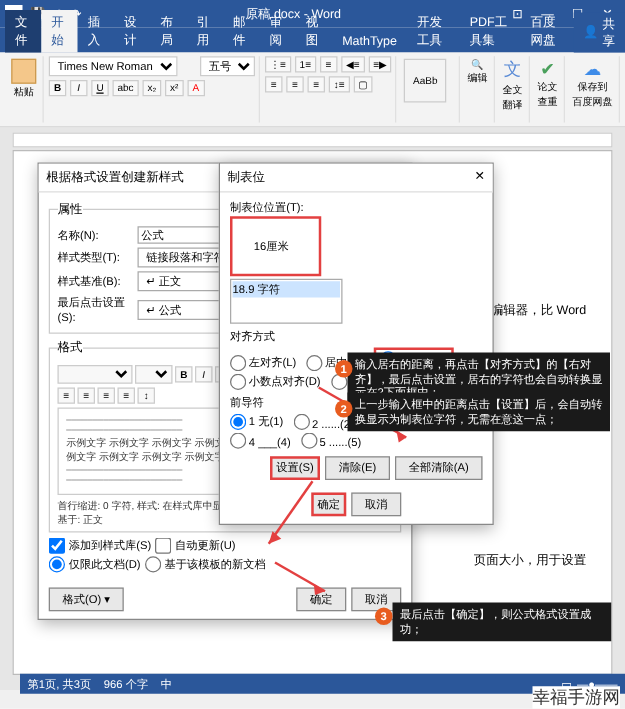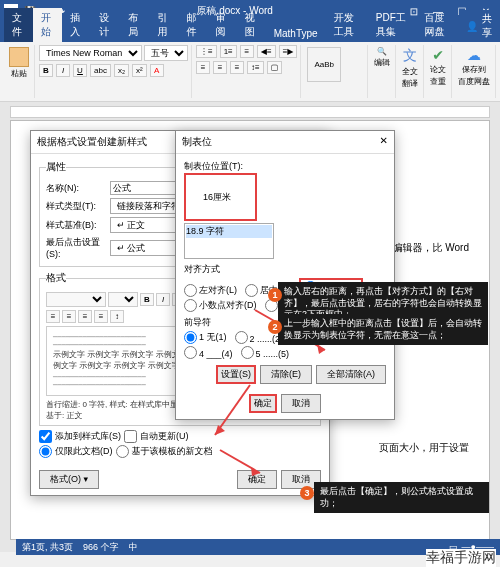--- a/index.html
+++ b/index.html
@@ -14,21 +14,21 @@
     
     
     .tabs { background: #2b579a; display: flex; height: 20px; align-items: flex-end; padding-left: 4px; }
     .tab { padding: 3px 8px; color: #fff; font-size: 10px; }
     .tab.active { background: #f3f3f3; color: #2b579a; }
     .share-btn { margin-left: auto; background: #2b579a; color: #fff; padding: 2px 8px; display: flex; gap: 3px; align-items: center; font-size: 10px; }
     
     
     .ribbon { background: #f3f3f3; height: 60px; border-bottom: 1px solid #d4d4d4; display: flex; padding: 3px 4px; gap: 1px; overflow: hidden; }
     .ribbon-group { border-right: 1px solid #e0e0e0; padding: 0 3px; display: flex; flex-direction: column; font-size: 8px; }
-    .font-row { display: flex; gap: 2px; align-items: center; justify-content: space-between; }
+    .font-row { display: flex; gap: 18px; align-items: center; justify-content: space-between; }
     .font-select { border: 1px solid #ccc; background: #fff; font-size: 9px; padding: 1px 2px; min-width: 90px; }
     .ribbon-icons { display: flex; flex-wrap: wrap; gap: 3px; align-items: center; }
     .big-btn { display: flex; flex-direction: column; align-items: center; gap: 1px; font-size: 8px; padding: 2px; }
     .big-icon { width: 20px; height: 20px; background: #6a9ed8; }
     
     
     .canvas { background: #e6e6e6; height: 450px; position: relative; padding: 4px 10px; }
     .ruler { background: #fff; height: 12px; border: 1px solid #ccc; margin-bottom: 2px; }
     .page { background: #fff; border: 1px solid #bbb; min-height: 420px; padding: 10px 20px; font-size: 10px; position: relative; }
     .bodytext { font-size: 10px; line-height: 1.4; }

